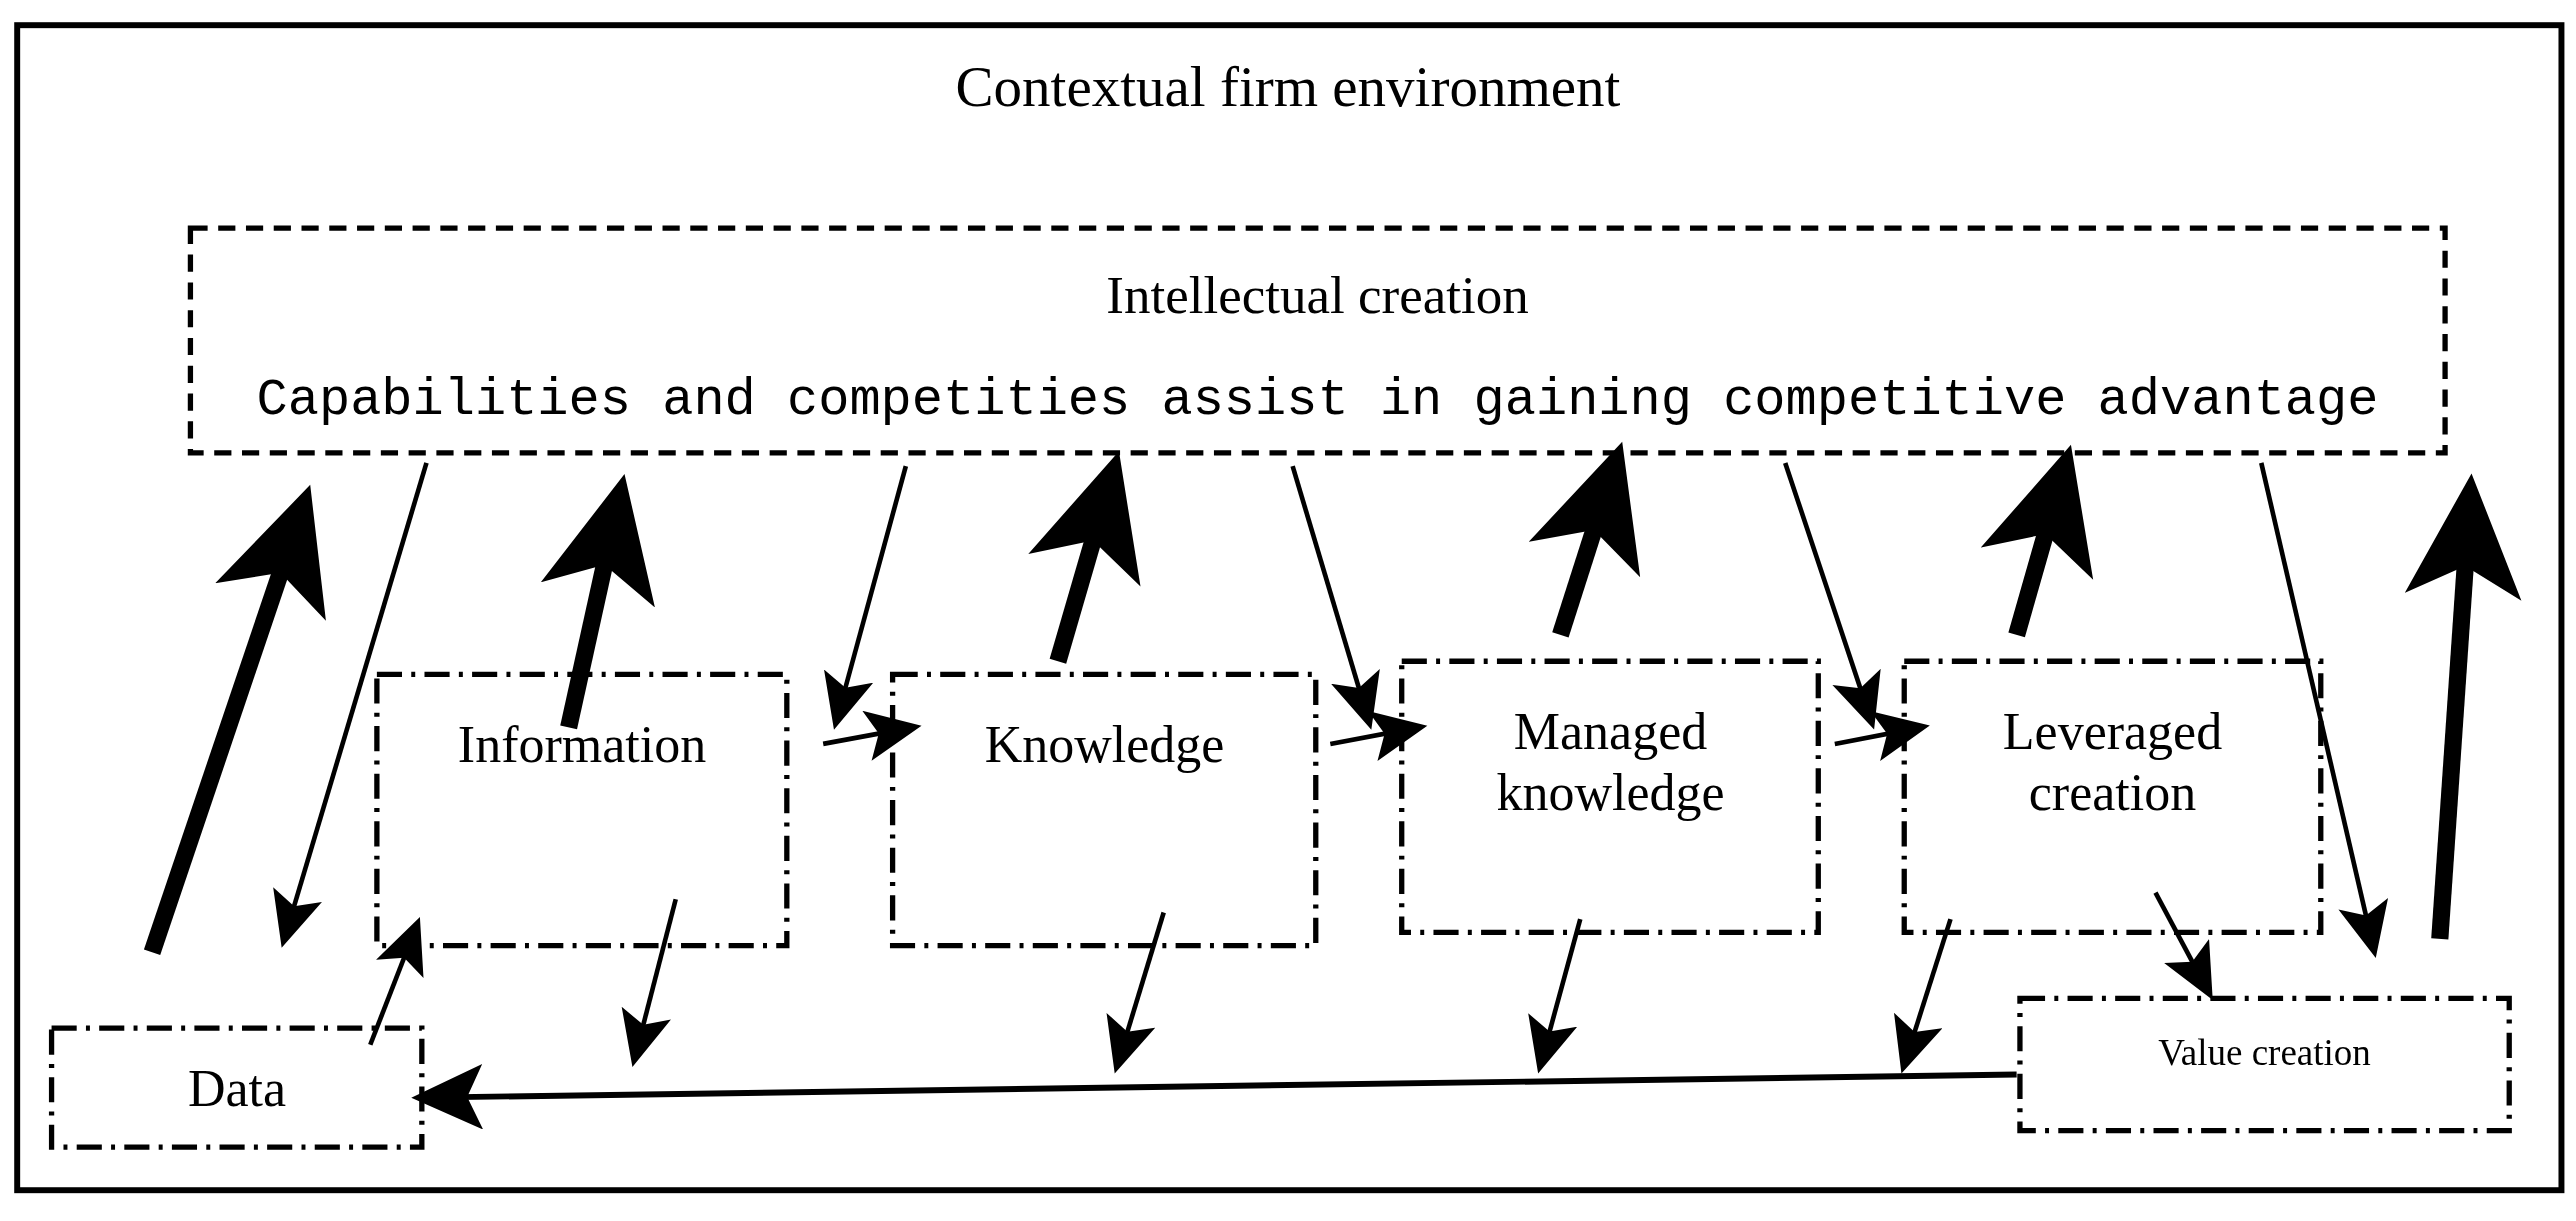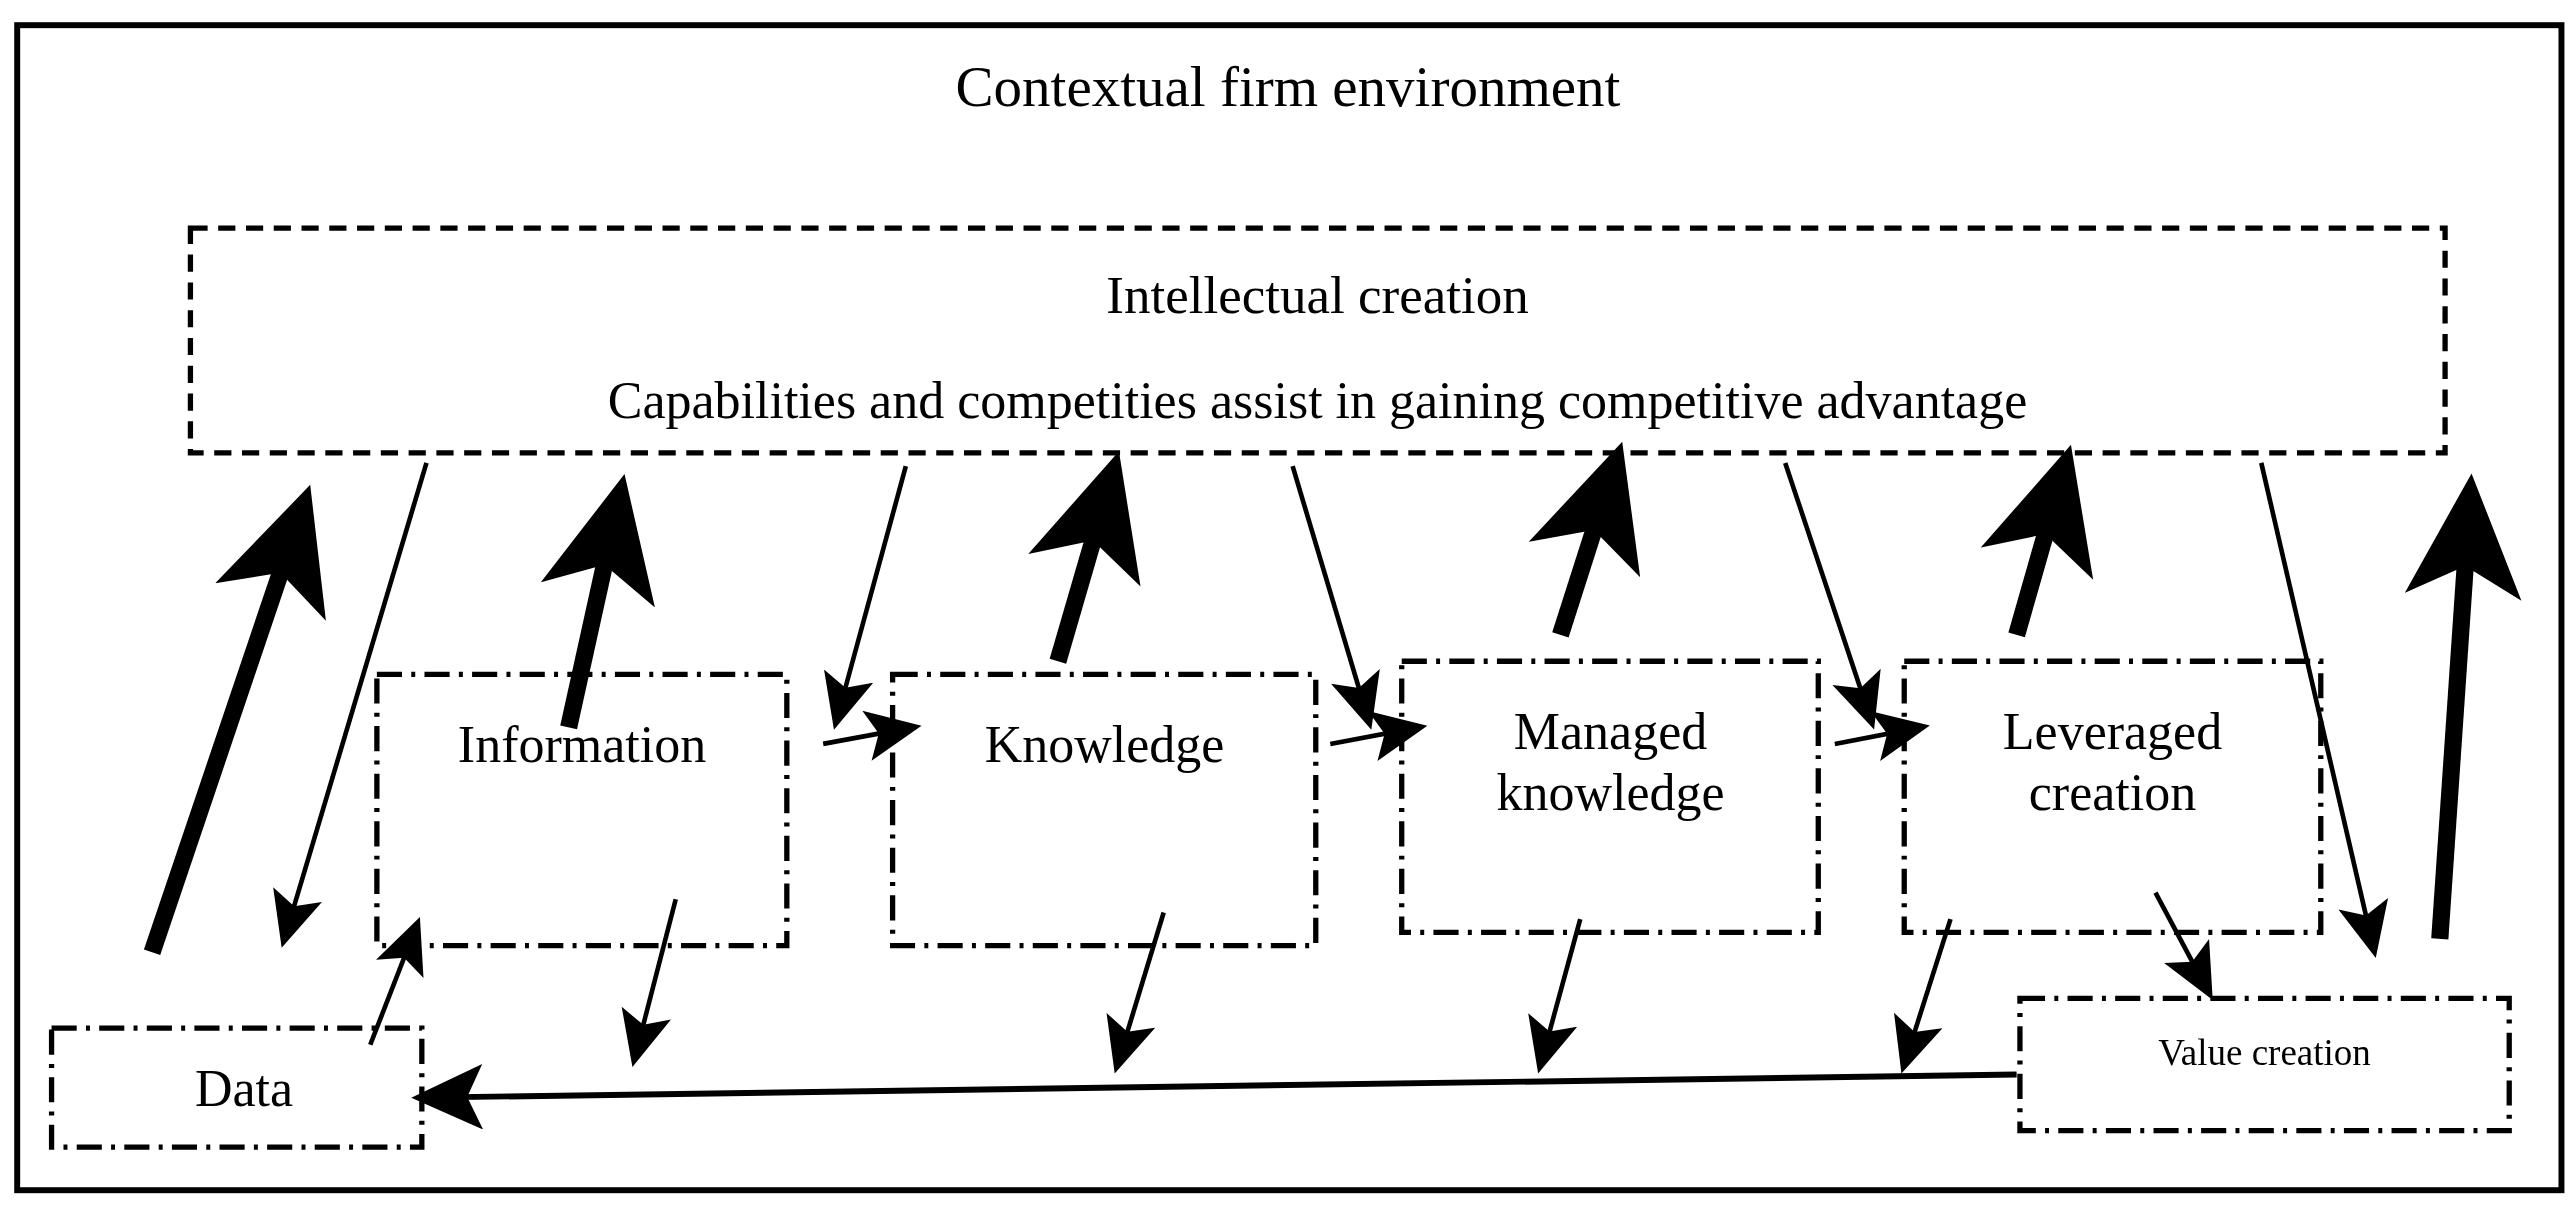--- a/index.html
+++ b/index.html
@@ -80,30 +80,30 @@
 
     <g stroke="#000" fill="none" stroke-width="9" marker-end="url(#ahBig)">
       <path d="M3050,1625 L640,1660"></path>
     </g>
   </svg>
 
   <div class="lbl" style="left:0;top:53px;width:2576px;font-size:57px;">Contextual firm environment</div>
 
   <div class="lbl" style="left:190px;top:264px;width:2255px;font-size:53px;">Intellectual creation</div>
 
-  <div class="lbl" style="left:190px;top:370px;width:2255px;font-size:52px;">Capabilities and competities assist in gaining competitive advantage</div>
+  <div class="lbl" style="left:190px;top:370px;width:2255px;font-size:52px;font-family:Liberation Mono, monospace;">Capabilities and competities assist in gaining competitive advantage</div>
 
   <div class="lbl" style="left:377px;top:714px;width:410px;font-size:52px;">Information</div>
 
   <div class="lbl" style="left:893px;top:714px;width:423px;font-size:52px;">Knowledge</div>
 
   <div class="lbl" style="left:1402px;top:701px;width:417px;font-size:52px;">Managed
 knowledge</div>
 
   <div class="lbl" style="left:1904px;top:701px;width:417px;font-size:52px;">Leveraged
 creation</div>
 
-  <div class="lbl" style="left:59px;top:1058px;width:370px;font-size:52px;">Data</div>
+  <div class="lbl" style="left:52px;top:1058px;width:370px;font-size:52px;">Data</div>
 
   <div class="lbl" style="left:2020px;top:1031px;width:489px;font-size:37px;">Value creation</div>
 
 </div>
 
 
 </body></html>

